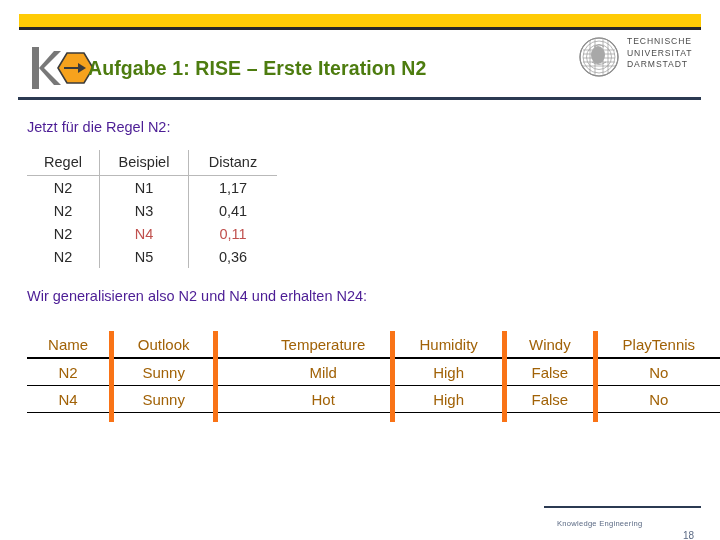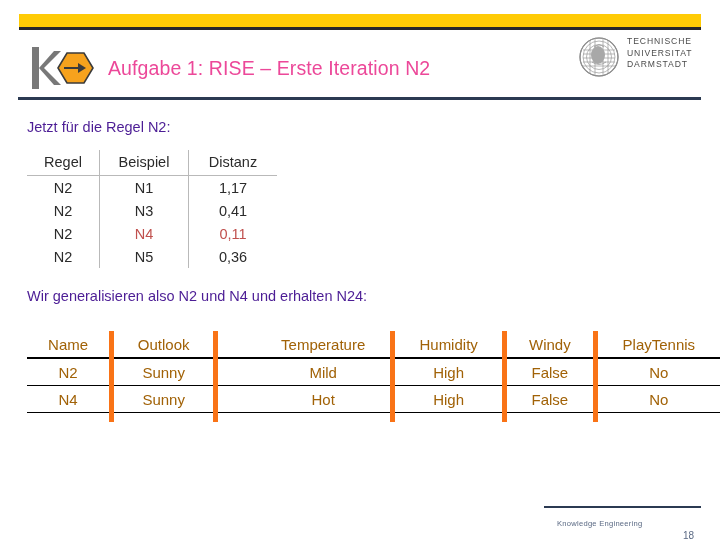--- a/index.html
+++ b/index.html
@@ -50,29 +50,29 @@
     position: absolute;
     left: 28px;
     top: 45px;
     width: 66px;
     height: 46px;
   }
   .ke-logo svg { display: block; }
 
   .slide-title {
     position: absolute;
-    left: 108px;
+    left: 88px;
     top: 50px;
     width: 450px;
     height: 36px;
     display: flex;
     align-items: center;
     font-size: 19.5px;
-    font-weight: normal;
-    color: #ec4899;
+    font-weight: bold;
+    color: #4d7c0f;
     letter-spacing: 0.1px;
     white-space: nowrap;
   }
 
   .tud-logo {
     position: absolute;
     left: 578px;
     top: 36px;
     width: 124px;
     height: 54px;

